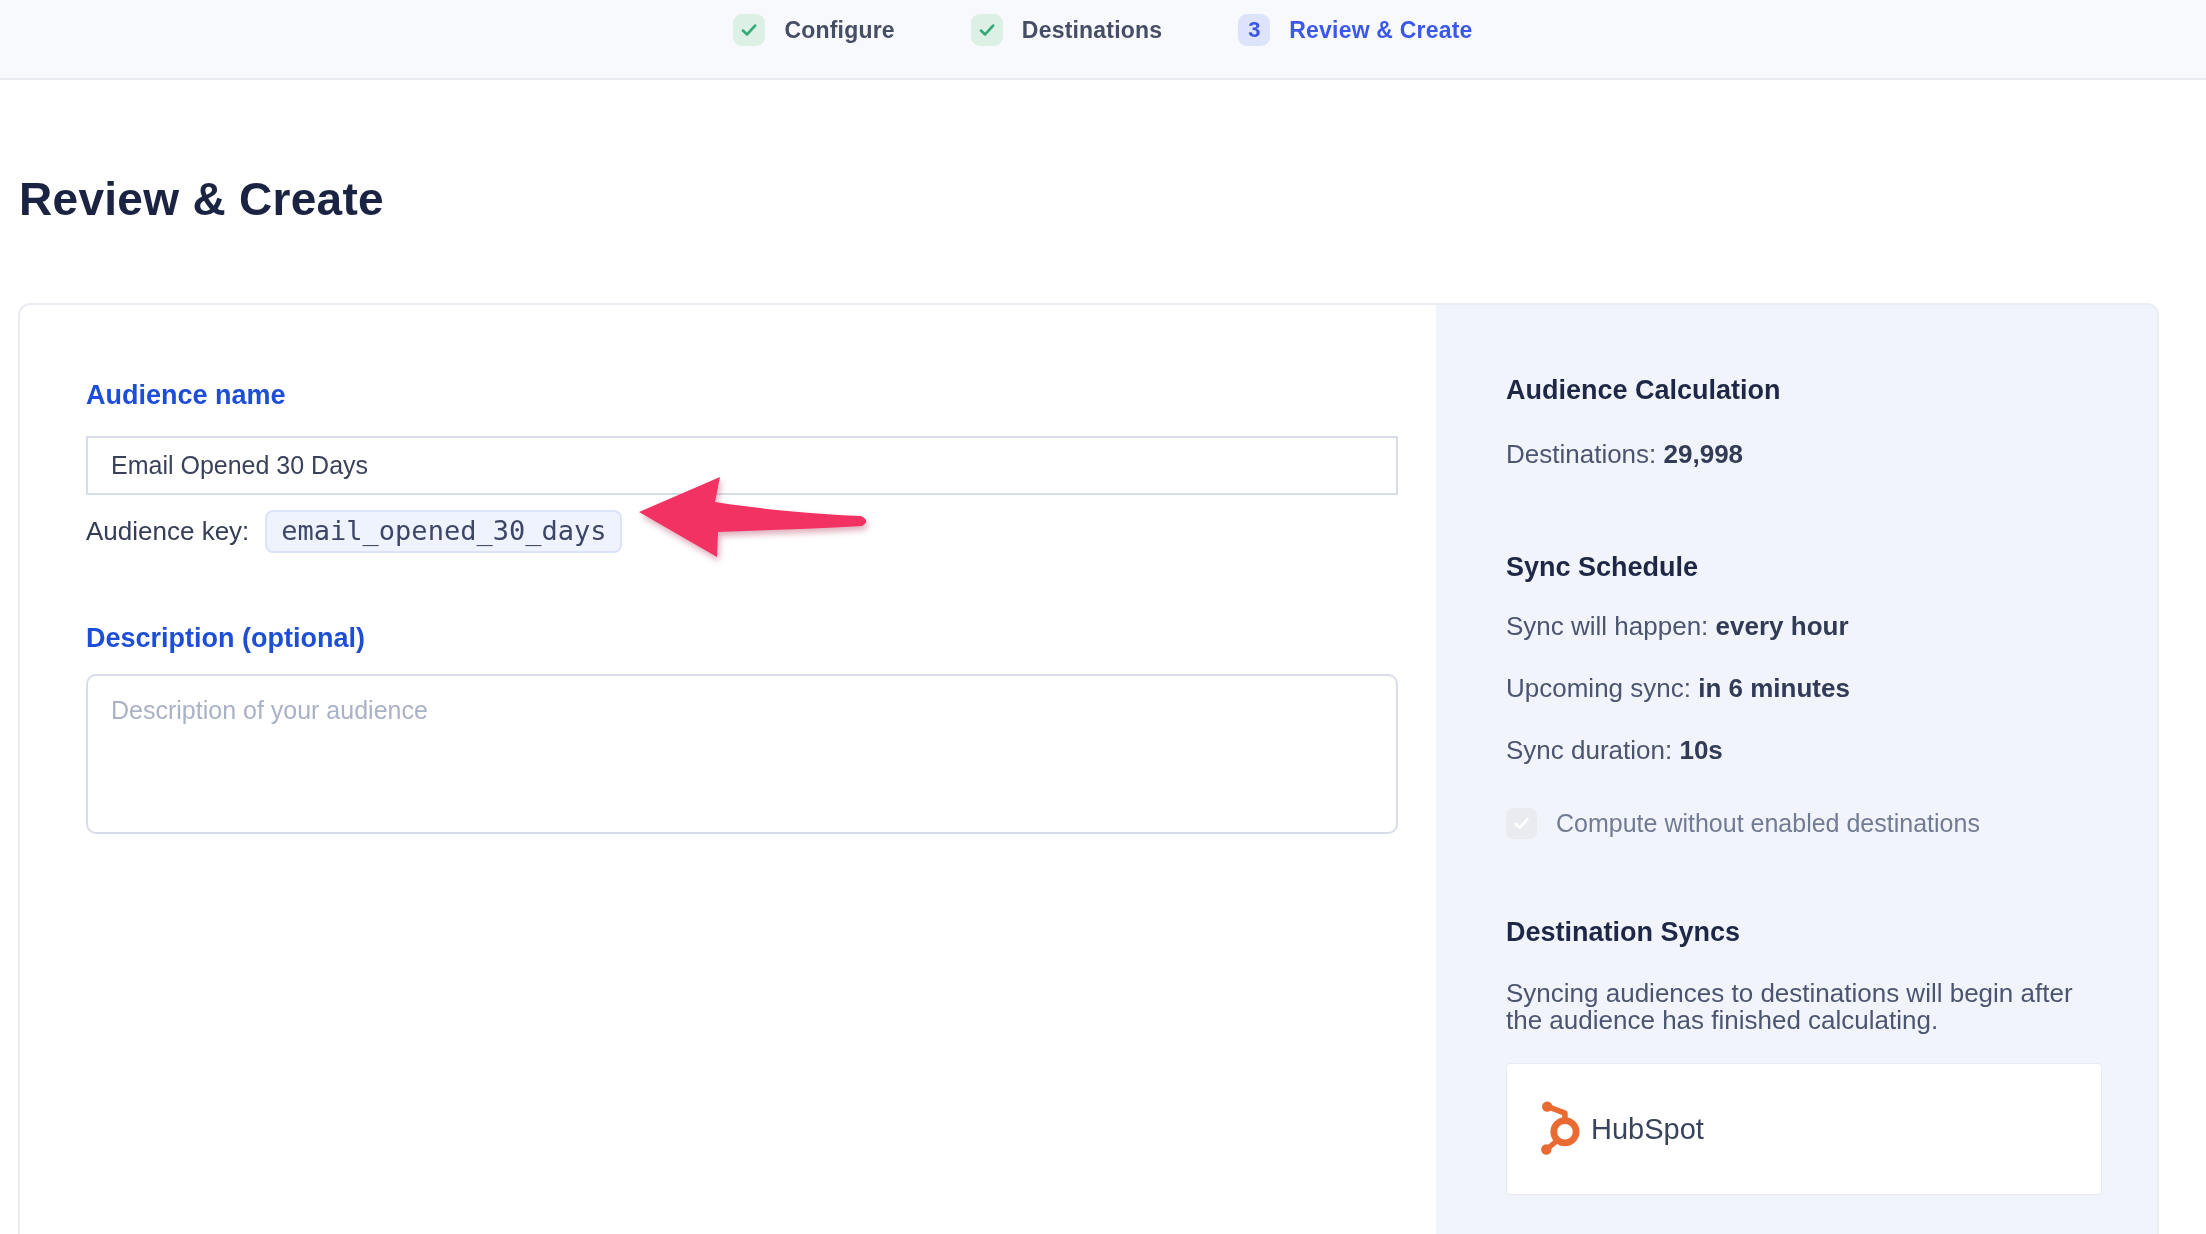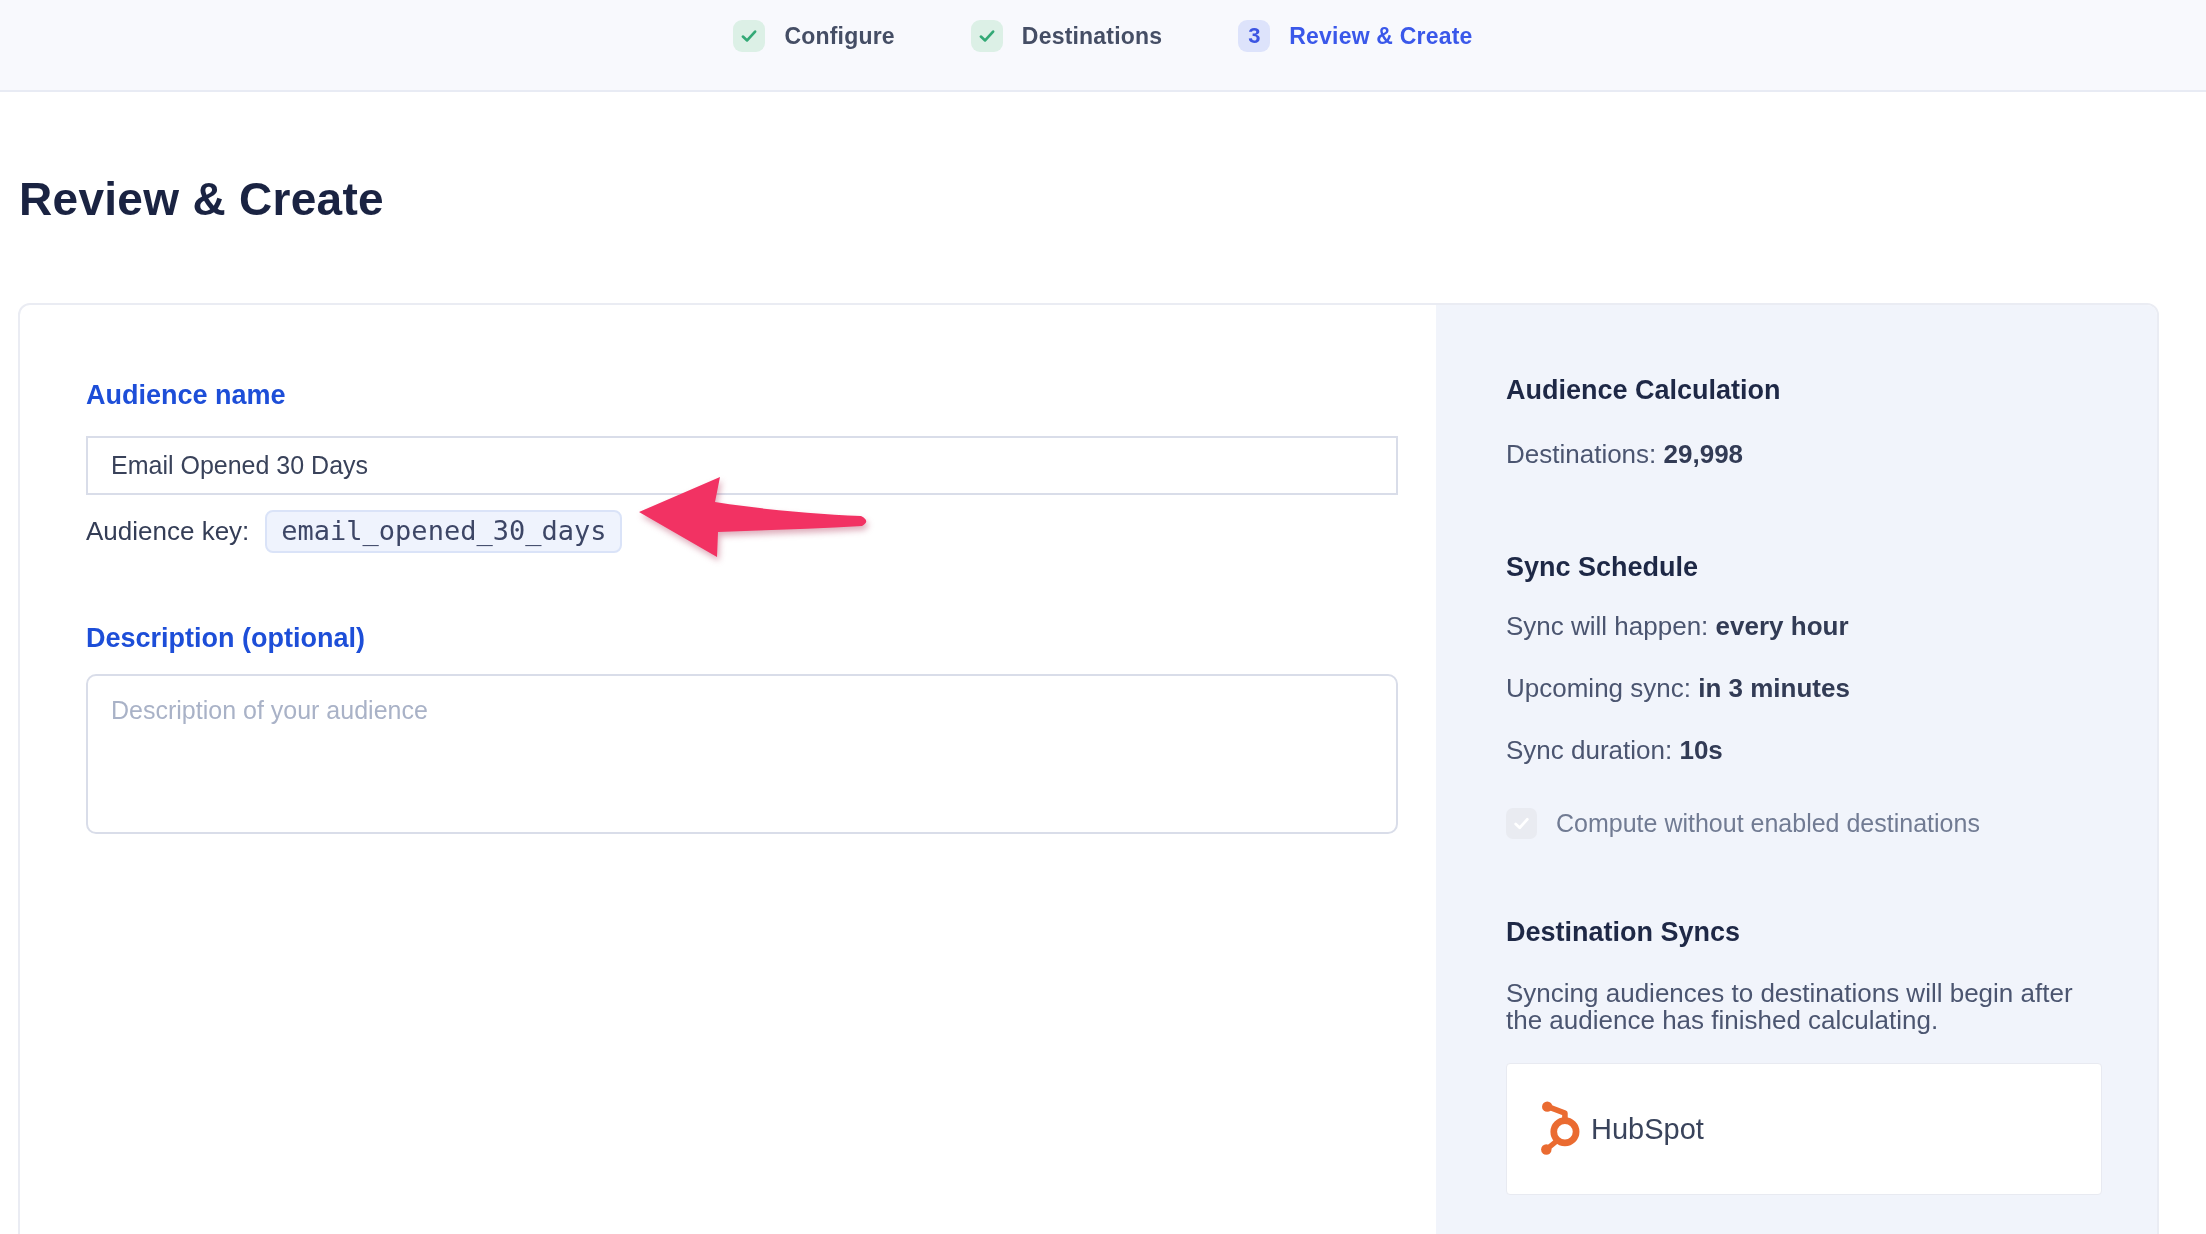--- a/index.html
+++ b/index.html
@@ -4,21 +4,21 @@
 <style>
   * { margin:0; padding:0; box-sizing:border-box; }
   html,body { background:#ffffff; }
   body {
     width:2206px; height:1234px; position:relative; overflow:hidden;
     font-family:"Liberation Sans", sans-serif; color:#232c4b;
   }
 
   
   .topbar {
-    position:absolute; top:0; left:0; width:2206px; height:92px;
+    position:absolute; top:0; left:0; width:2206px; height:80px;
     background:#f8f9fd; border-bottom:2px solid #e8ebf4;
     display:flex; justify-content:center; align-items:center; gap:76px;
     padding-bottom:18px;
   }
   .step { display:flex; align-items:center; gap:19px; cursor:pointer; }
   .step-badge {
     width:32px; height:32px; border-radius:9px; flex:0 0 auto;
     display:flex; align-items:center; justify-content:center;
   }
   .step-badge.done    { background:#dcf0e6; }
@@ -156,21 +156,21 @@
       <b>29,998</b>
     </div>
 
     <div class="side-heading sync-heading">Sync Schedule</div>
     <div class="side-line sync-line first">
       <span>Sync will happen:</span>
       <b>every hour</b>
     </div>
     <div class="side-line sync-line">
       <span>Upcoming sync:</span>
-      <b>in 3 minutes</b>
+      <b>in 6 minutes</b>
     </div>
     <div class="side-line sync-line">
       <span>Sync duration:</span>
       <b>10s</b>
     </div>
 
     <div class="checkbox-row">
       <span class="checkbox">
         <svg class="icon" width="19" height="19" viewBox="0 0 18 18" fill="none">
           <polyline points="3.5,9.5 7.3,13 14.5,5" stroke="#ffffff" stroke-width="2.6" stroke-linecap="round" stroke-linejoin="round"></polyline>

